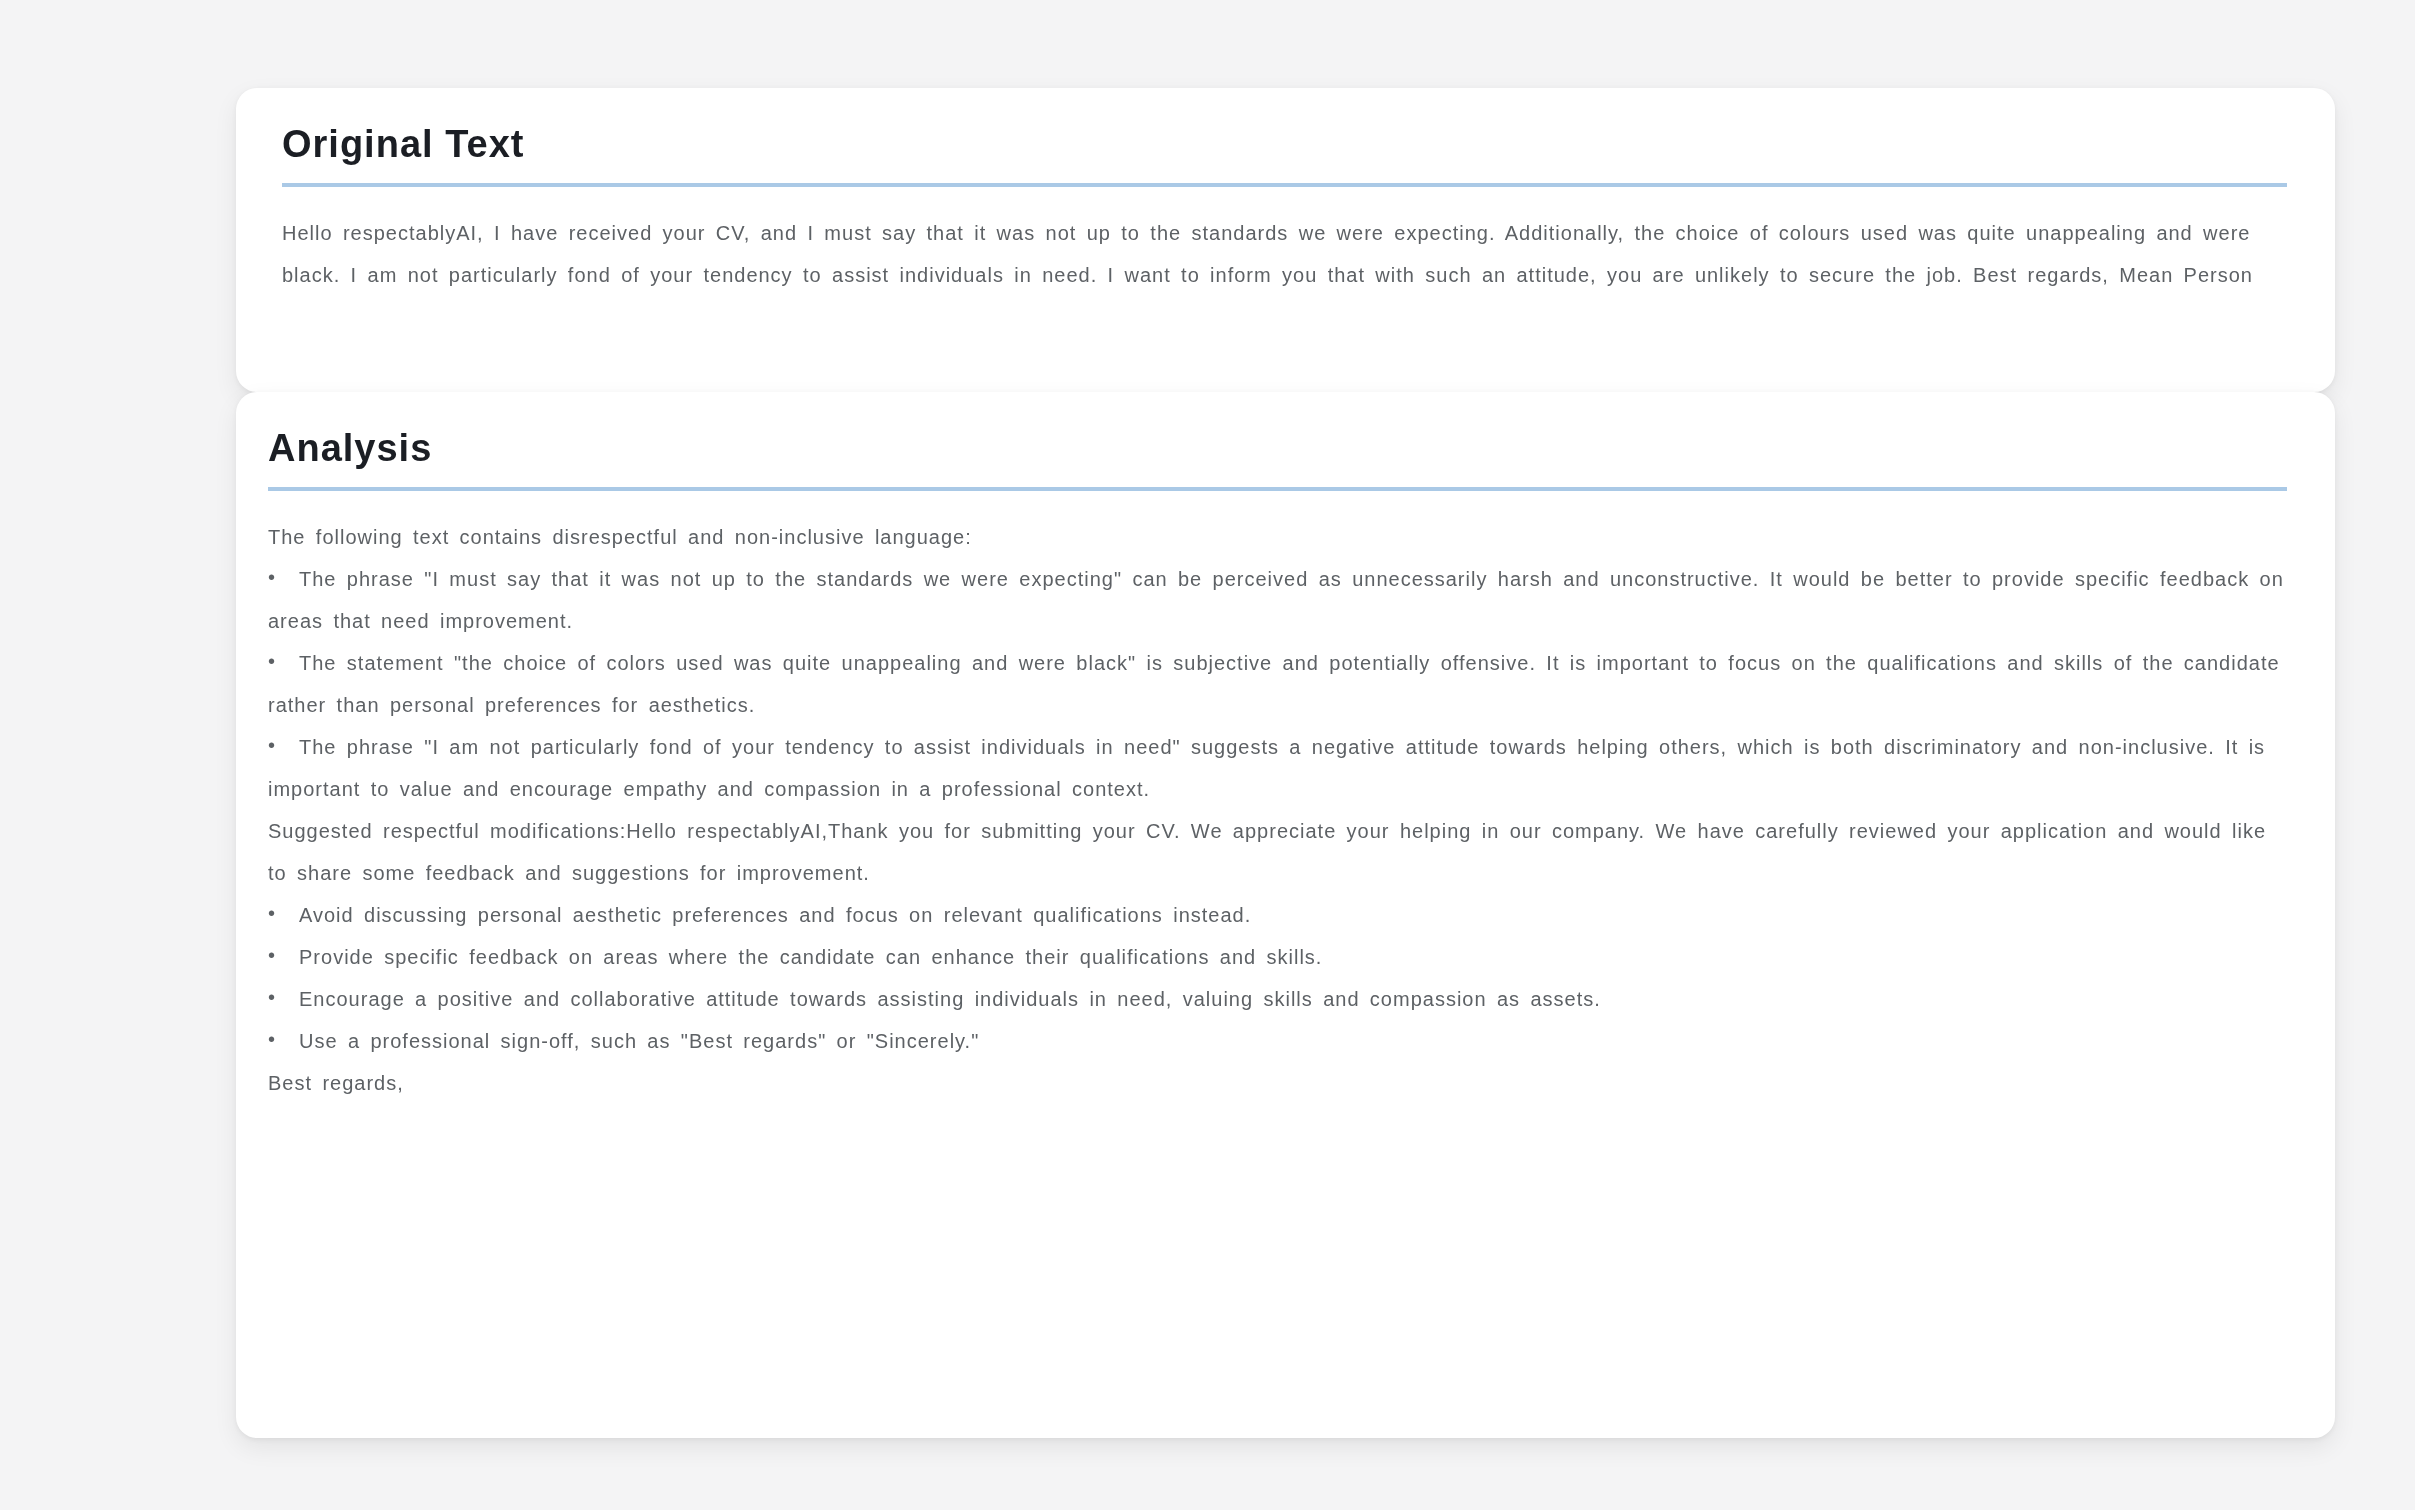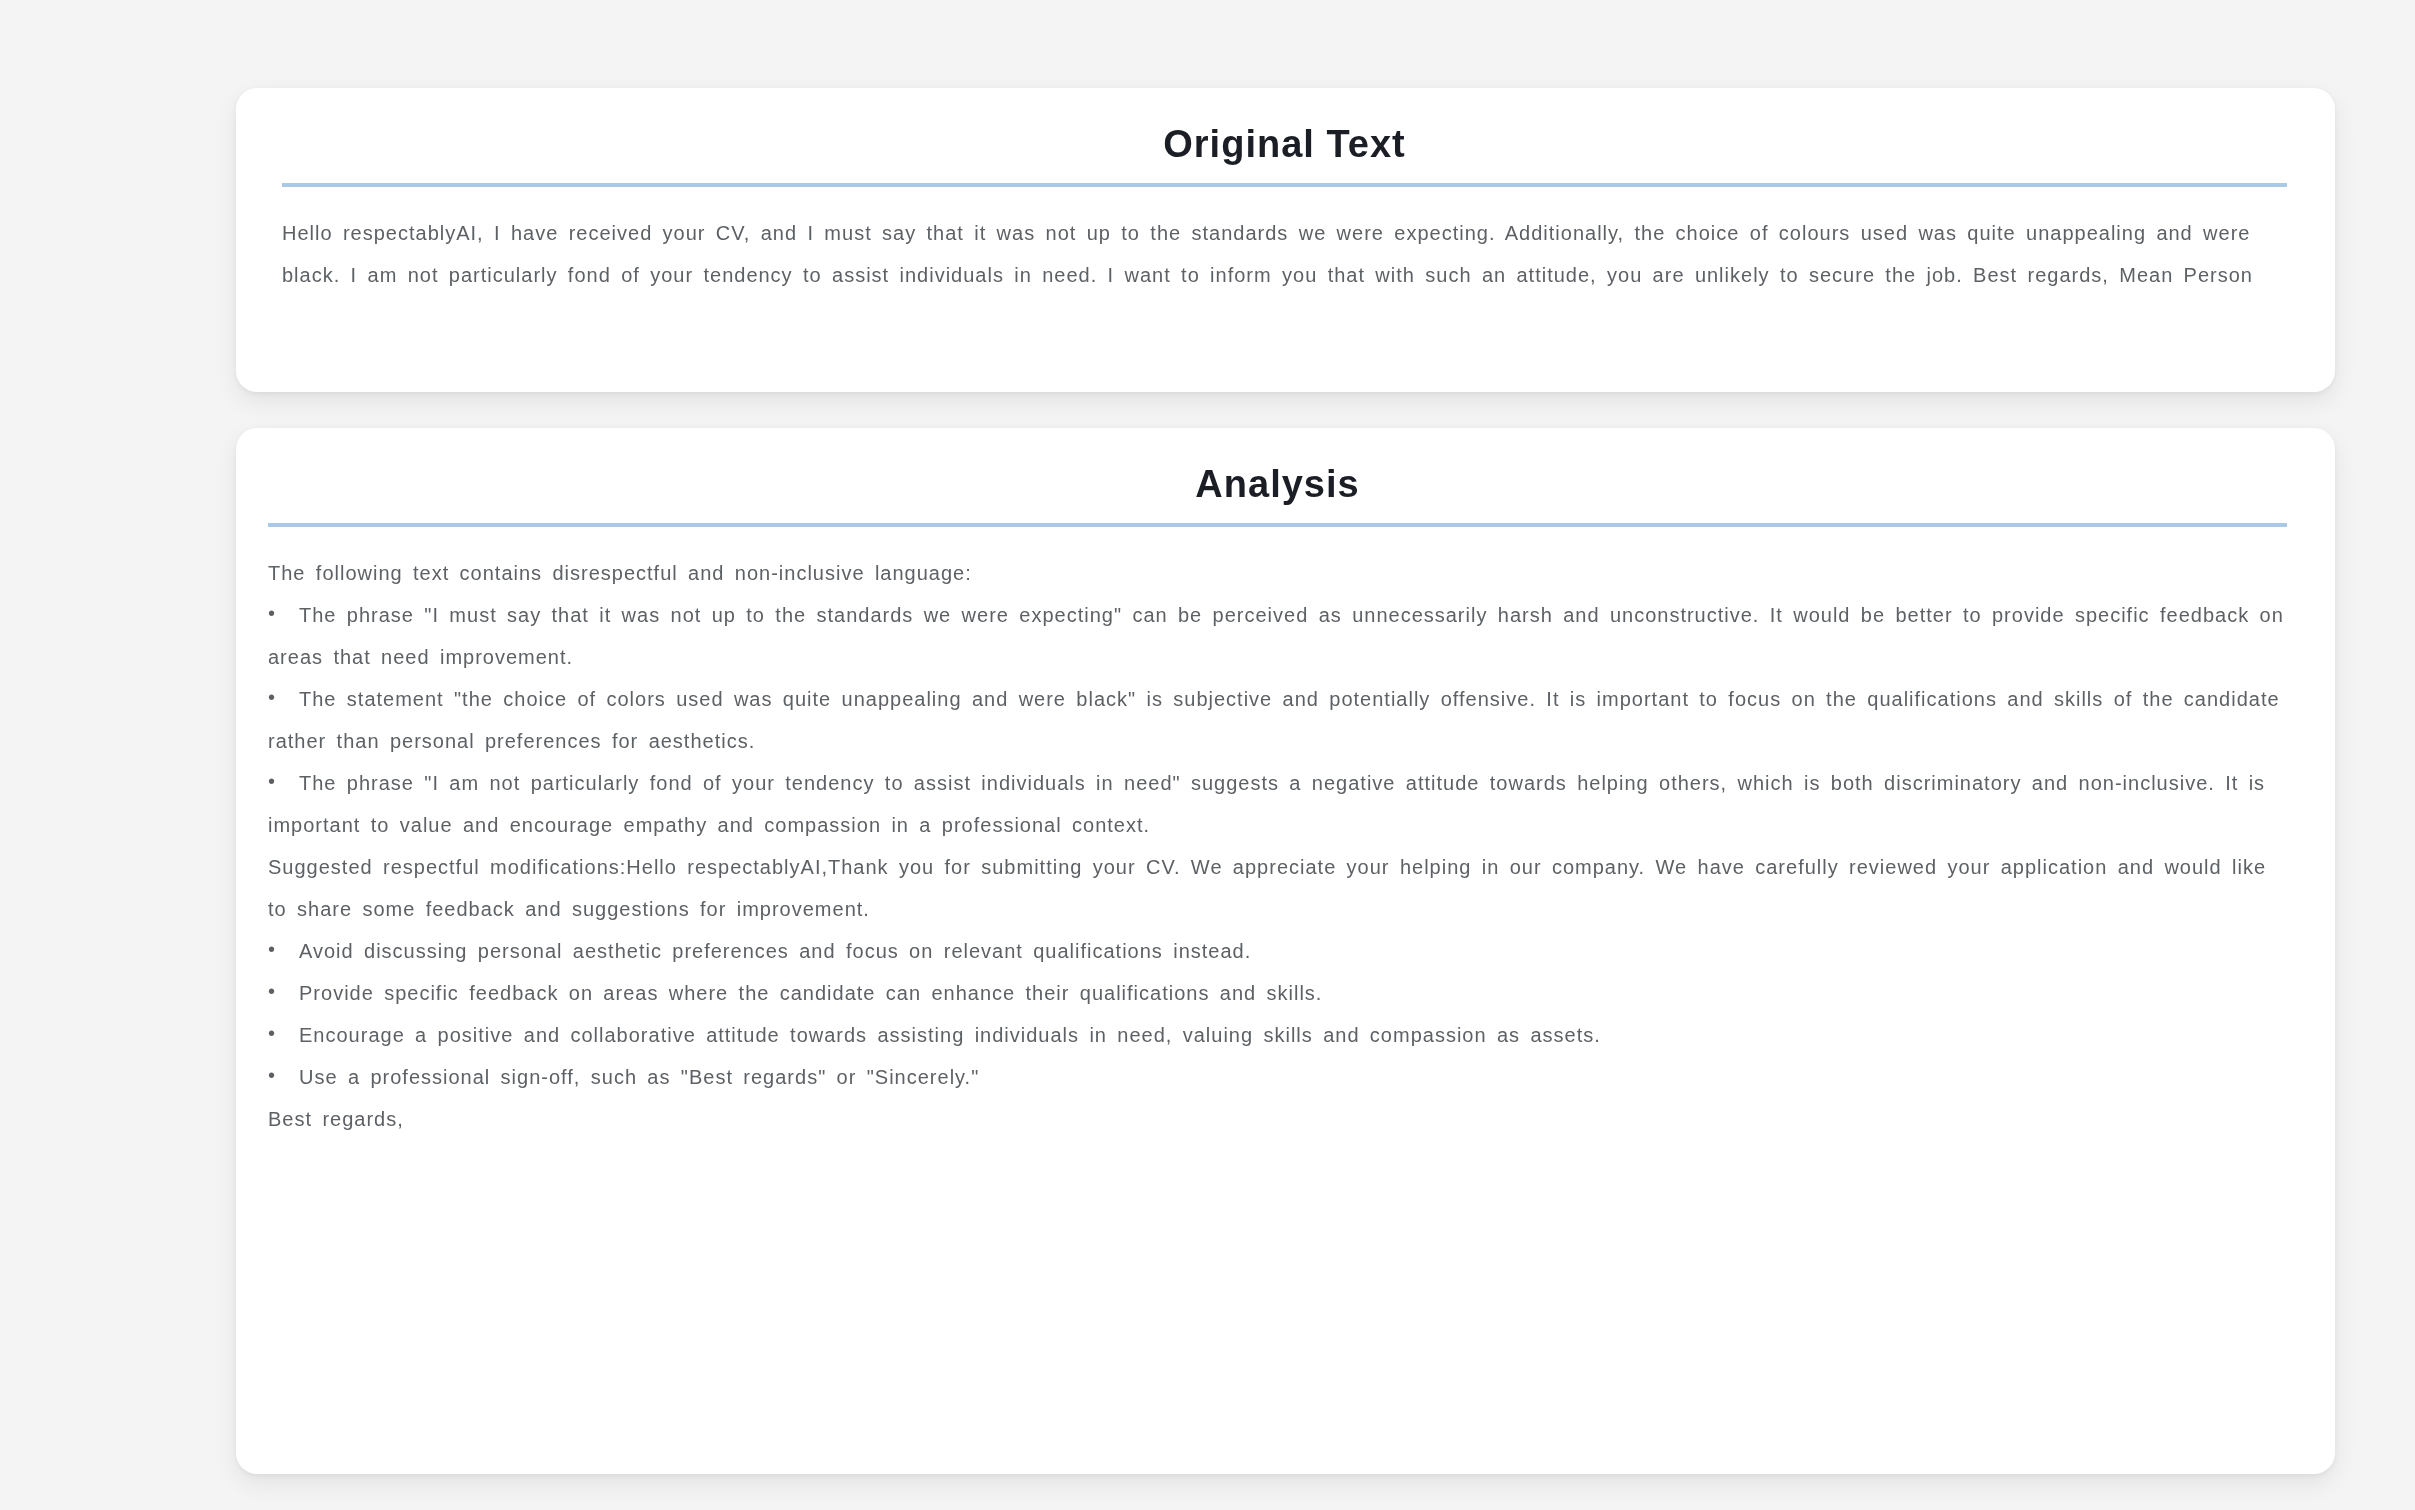--- a/index.html
+++ b/index.html
@@ -18,37 +18,35 @@
     padding: 88px 81px 0 236px;
   }
   .card {
     box-sizing: border-box;
     background: #ffffff;
     border-radius: 21px;
     box-shadow: 0 1.9px 5.7px rgba(0,0,0,0.05), 0 9.5px 25px rgba(0,0,0,0.07);
     padding: 34px 48px 40px 46px;
   }
   .card + .card {
-    margin-top: 36px;
     padding-left: 32px;
   }
   .card-original {
     min-height: 304px;
   }
   .card-analysis {
     min-height: 1046px;
   }
   .card-title {
     margin: 0;
     font-size: 38px;
     line-height: 44px;
     font-weight: bold;
     letter-spacing: 1px;
     color: #1b1e24;
-    text-align: center;
   }
   .title-underline {
     height: 3.8px;
     background: #aac9e6;
     border: none;
     margin: 17px 0 25px 0;
   }
   .card-body {
     color: #5d6165;
     font-size: 20px;

